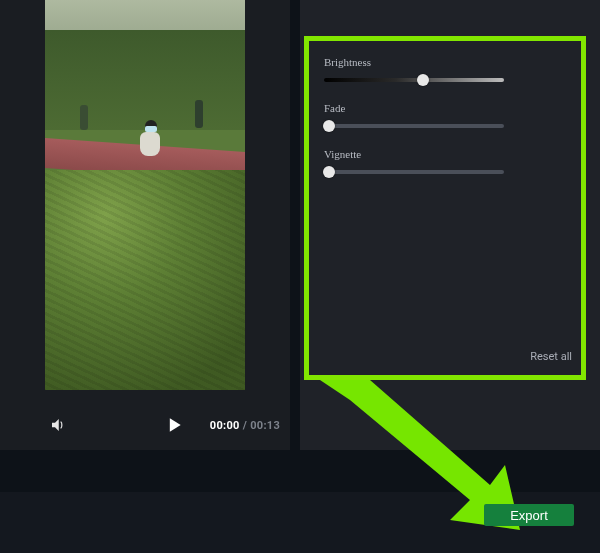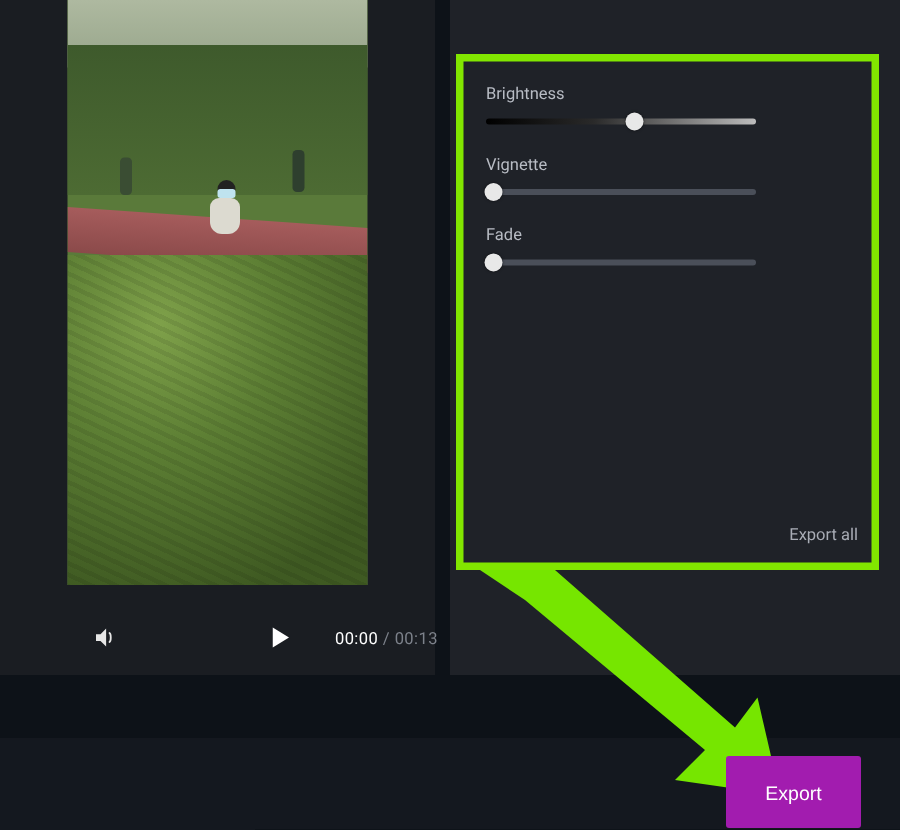--- a/index.html
+++ b/index.html
@@ -55,22 +55,22 @@
                   background:#dcdad0; border-radius:6px 6px 8px 8px; }
   .person .head { position:absolute; left:10px; top:2px; width:12px; height:12px;
                   background:#222; border-radius:50%; }
   .person .mask { position:absolute; left:10px; top:8px; width:12px; height:6px;
                   background:#bfe3ef; border-radius:2px; }
   .walker1{ position:absolute; left:35px;  top:105px; width:8px; height:25px; background:#3a4d33; border-radius:3px;}
   .walker2{ position:absolute; left:150px; top:100px; width:8px; height:28px; background:#2e3f2e; border-radius:3px;}
 
   
   .controls {
-    position:absolute; left:16px; bottom:0; width:290px; height:50px;
-    display:flex; align-items:center; color:#e0e0e0;
+    position:absolute; left:4px; bottom:0; width:290px; height:50px;
+    display:flex; align-items:center; color:#e0e0e0;font-weight:bold;
   }
   .vol-icon  { position:absolute; left:45px; }
   .play-icon { position:absolute; left:160px; }
   .timecode  { position:absolute; right:14px; font-size:11px; letter-spacing:.3px; }
   .tc-cur { color:#ffffff; }
   .tc-sep, .tc-dur { color:#7d828b; }
 
   
   .adjust-panel {
     position:absolute;
@@ -86,20 +86,21 @@
     border:5px solid #82e600;
     box-sizing:border-box;
     pointer-events:none;
     z-index:50;
   }
 
   .sliders {
     position:absolute;
     left:24px; top:56px;
     width:250px;
+    font-family:Liberation Serif, serif;
   }
   .slider-row { margin-bottom:20px; }
   .slider-row label {
     display:block;
     font-size:11px;
     color:#b8bcc4;
     margin-bottom:10px;
   }
   .track {
     position:relative;
@@ -140,22 +141,22 @@
   
   .bottom-bar {
     position:absolute;
     left:0; top:492px;
     width:600px; height:61px;
     background:#14181f;
   }
   .export-btn {
     position:absolute;
     right:26px; top:504px;
-    width:90px; height:48px;
-    background:#a21caf;
+    width:90px; height:22px;
+    background:#15803d;
     color:#fff;
     font-size:13px;
     border:none;
     border-radius:2px;
     cursor:pointer;
     z-index:60;
   }
 
   
   .arrow-svg {
@@ -213,35 +214,35 @@
         <label>Brightness</label>
         <div class="track brightness">
           <div class="thumb" style="left:55%"></div>
         </div>
       </div>
 
 
 
 
       <div class="slider-row">
+        <label>Fade</label>
+        <div class="track plain">
+          <div class="thumb" style="left:3%"></div>
+        </div>
+      </div>
+
+      <div class="slider-row">
         <label>Vignette</label>
         <div class="track plain">
           <div class="thumb" style="left:3%"></div>
         </div>
       </div>
 
-      <div class="slider-row">
-        <label>Fade</label>
-        <div class="track plain">
-          <div class="thumb" style="left:3%"></div>
-        </div>
-      </div>
-
     </div>
-    <div class="reset-all">Export all</div>
+    <div class="reset-all">Reset all</div>
   </div>
 
   <div class="highlight-box"></div>
 
   <div class="bottom-bar"></div>
   <button class="export-btn">Export</button>
 
   <svg class="arrow-svg" viewBox="0 0 220 170">
     <g fill="#76e600">
       <polygon points="10,10 60,10 180,115 195,95 210,160 140,150 160,130 40,30"></polygon>

